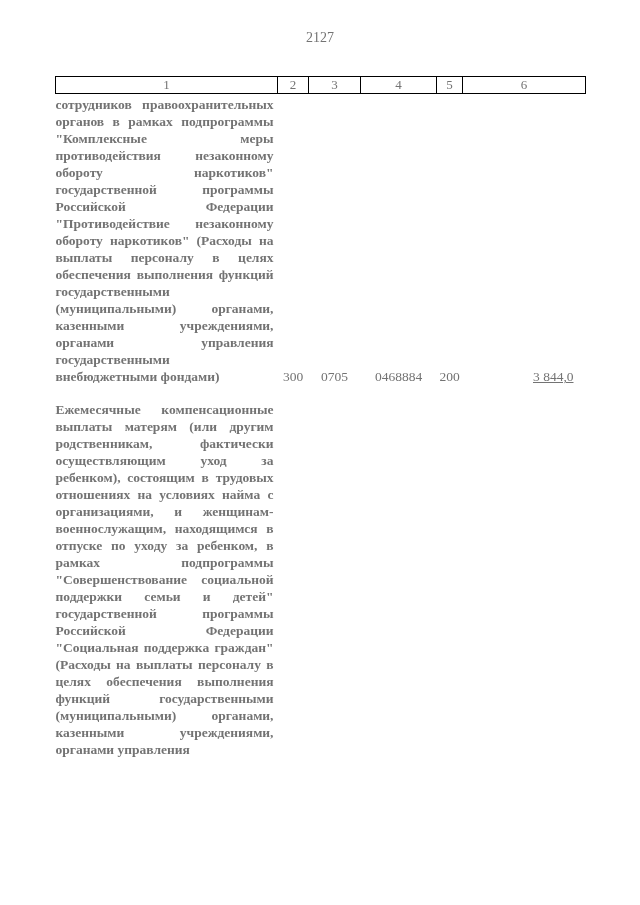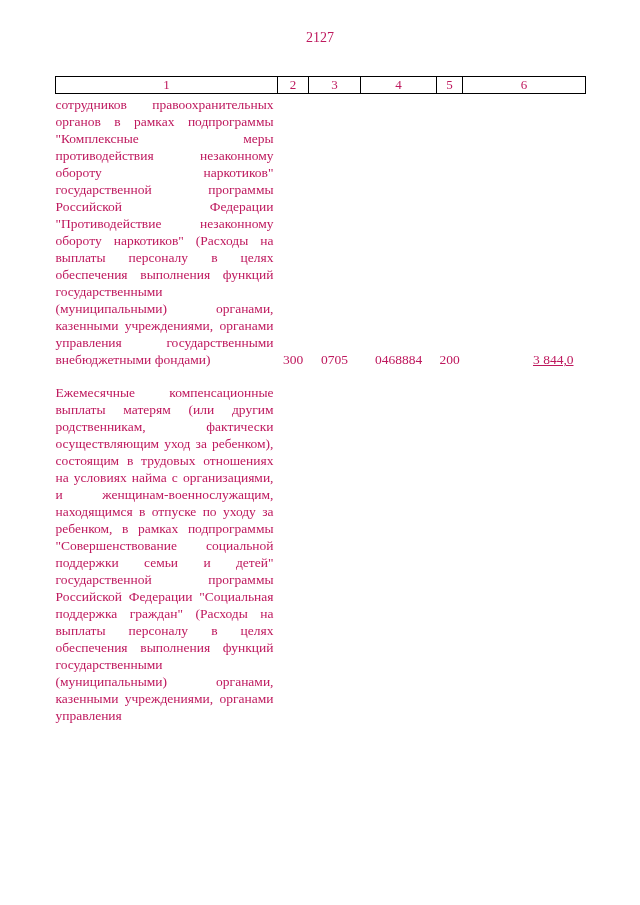--- a/index.html
+++ b/index.html
@@ -6,21 +6,21 @@
     margin: 0;
     padding: 0;
     background: #ffffff;
   }
   .page {
     position: relative;
     width: 640px;
     height: 905px;
     background: #ffffff;
     font-family: "Liberation Serif", "DejaVu Serif", serif;
-    color: #be185d;
+    color: #737373;
     overflow: hidden;
     border-radius: 29px;
   }
   .page-number {
     position: absolute;
     top: 30px;
     left: 0;
     width: 100%;
     text-align: center;
     font-size: 14px;
@@ -54,20 +54,21 @@
     border: none;
     padding: 0;
     font-size: 13.5px;
     line-height: 17px;
     vertical-align: top;
   }
   tbody td.desc {
     text-align: justify;
     padding-top: 2px;
     padding-right: 4px;
+    font-weight: bold;
   }
   tbody td.val {
     vertical-align: bottom;
     text-align: center;
     white-space: nowrap;
   }
   tbody td.val.right {
     text-align: right;
     padding-right: 12px;
     text-decoration: underline;

